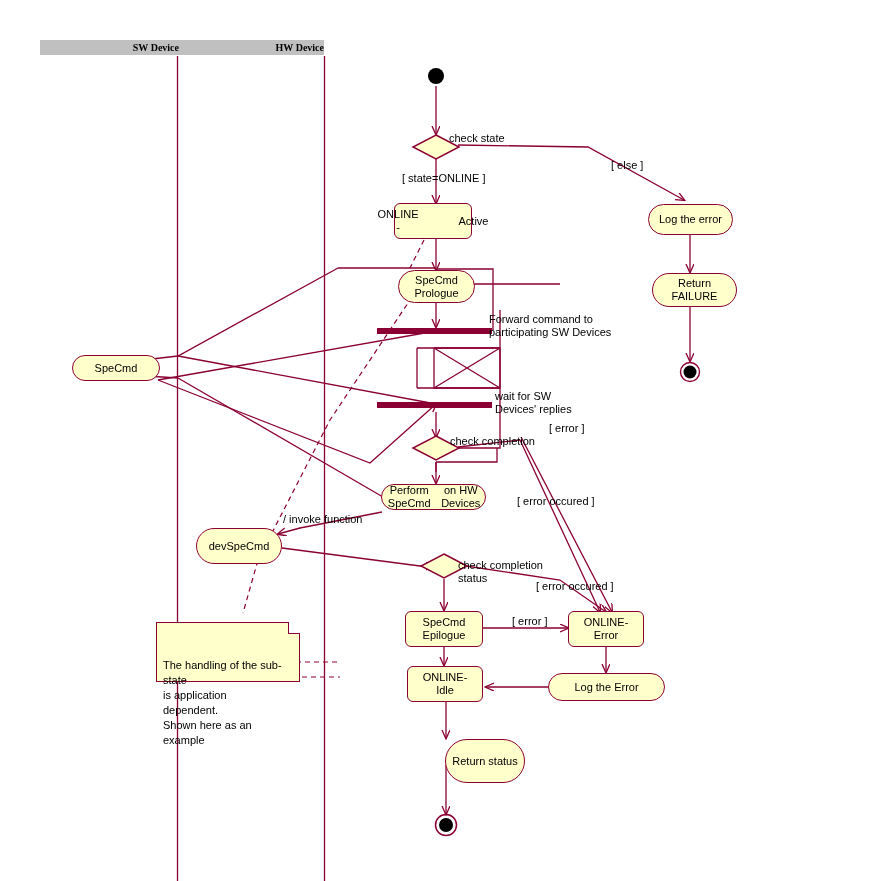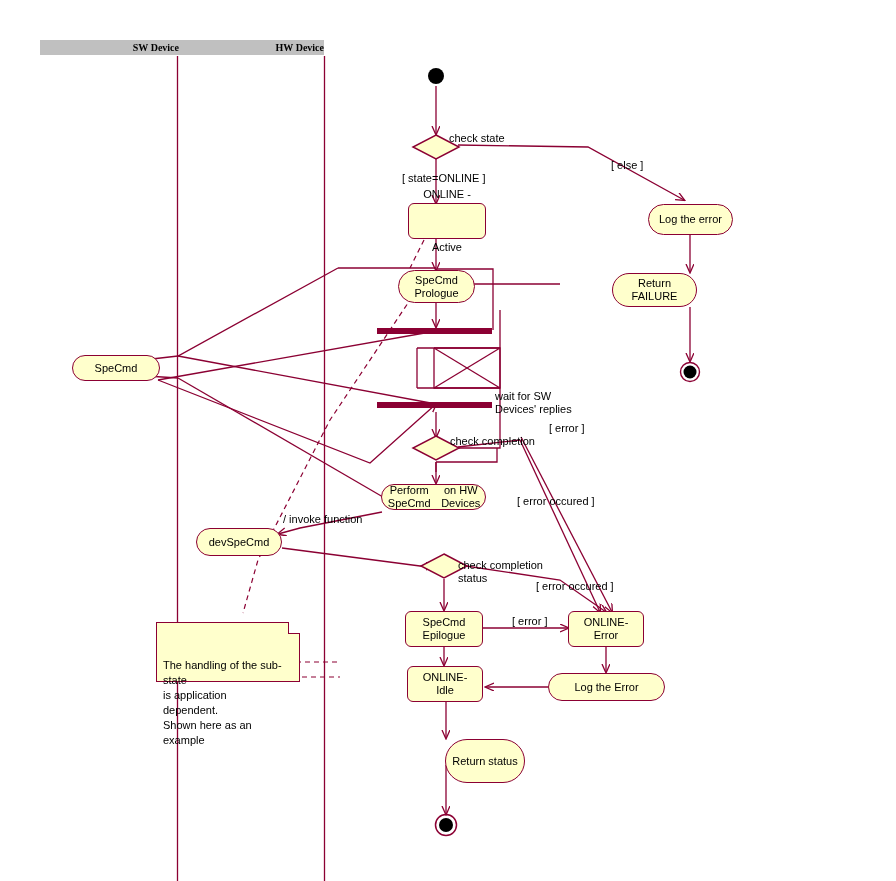--- a/index.html
+++ b/index.html
@@ -196,49 +196,49 @@
     <g>
       <circle cx="690" cy="372" r="9.5" fill="none" stroke="#8b0033" stroke-width="1.4"></circle>
       <circle cx="690" cy="372" r="6.5" fill="#000000"></circle>
     </g>
     <g>
       <circle cx="446" cy="825" r="10.5" fill="none" stroke="#8b0033" stroke-width="1.5"></circle>
       <circle cx="446" cy="825" r="7" fill="#000000"></circle>
     </g>
   </svg>
 
-  <div class="node rect" style="left:408px; top:203px; width:78px; height:36px; flex-direction:column;gap:40px;">
+  <div class="node rect" style="left:394px; top:203px; width:78px; height:36px; flex-direction:row;gap:40px;">
     <span>ONLINE -</span>
     <span>Active</span>
   </div>
 
   <div class="node" style="left:648px; top:204px; width:85px; height:31px;">
     <span>Log the  error</span>
   </div>
 
-  <div class="node" style="left:612px; top:273px; width:85px; height:34px; flex-direction:column;">
+  <div class="node" style="left:652px; top:273px; width:85px; height:34px; flex-direction:column;">
     <span>Return</span>
     <span>FAILURE</span>
   </div>
 
   <div class="node" style="left:398px; top:270px; width:77px; height:33px; flex-direction:column;">
     <span>SpeCmd</span>
     <span>Prologue</span>
   </div>
 
   <div class="node" style="left:381px; top:484px; width:105px; height:26px; flex-direction:row;">
     <span>Perform SpeCmd</span>
     <span>on HW Devices</span>
   </div>
 
   <div class="node" style="left:72px; top:355px; width:88px; height:26px;">
     <span>SpeCmd</span>
   </div>
 
-  <div class="node" style="left:196px; top:528px; width:86px; height:28px;">
+  <div class="node" style="left:196px; top:528px; width:86px; height:36px;">
     <span>devSpeCmd</span>
   </div>
 
   <div class="node rect" style="left:405px; top:611px; width:78px; height:36px; flex-direction:column;">
     <span>SpeCmd</span>
     <span>Epilogue</span>
   </div>
 
   <div class="node rect" style="left:568px; top:611px; width:76px; height:36px; flex-direction:column;">
     <span>ONLINE-</span>
@@ -270,20 +270,24 @@
   </div>
 
   <div class="lbl" style="left:402px; top:172px;">
     <span>[ state=ONLINE ]</span>
   </div>
 
   <div class="lbl" style="left:611px; top:159px;">
     <span>[ else ]</span>
   </div>
 
+  <div class="lbl" style="left:489px; top:313px;">
+    <span>Forward command to</span><br>
+    <span>participating SW Devices</span>
+  </div>
 
   <div class="lbl" style="left:495px; top:390px;">
     <span>wait for SW</span><br>
     <span>Devices' replies</span>
   </div>
 
   <div class="lbl" style="left:549px; top:422px;">
     <span>[ error ]</span>
   </div>
 

